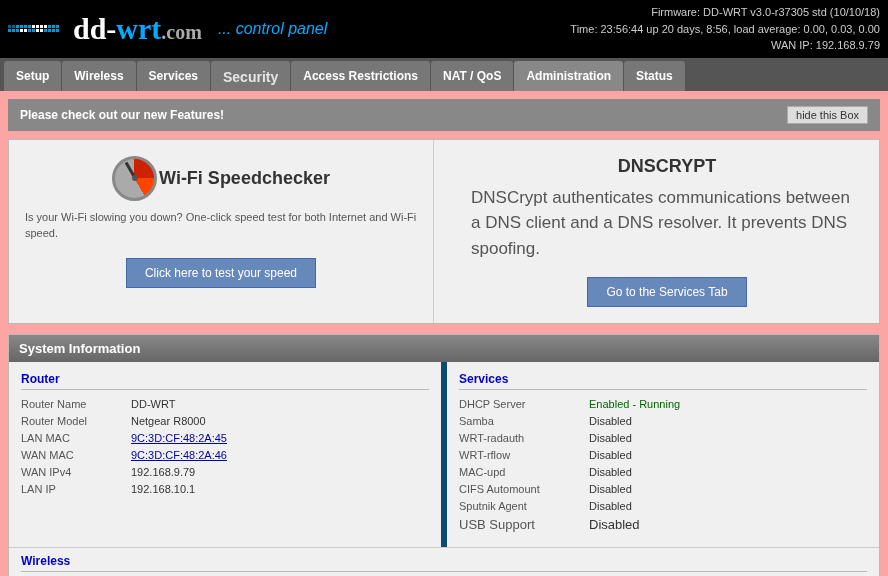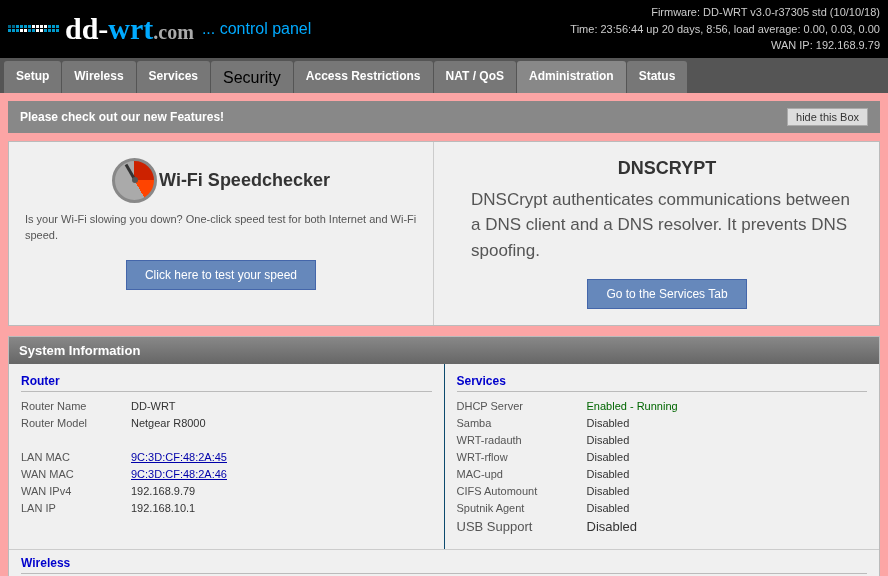--- a/index.html
+++ b/index.html
@@ -1,20 +1,20 @@
 <!DOCTYPE html>
 <html><head>
   <meta charset="utf-8">
   <style>
     * { margin: 0; padding: 0; box-sizing: border-box; }
     body { font-family: Arial, Helvetica, sans-serif; font-size: 12px; background: #c0c0c0; color: #333; }
 
     
     #header { background: #000; padding: 4px 8px; display: flex; justify-content: space-between; align-items: center; }
-    #logo-area { display: flex; align-items: center; }
+    #logo-area { display: flex; align-items: center; gap: 8px; }
     #header-info { text-align: right; color: #ccc; font-size: 11px; line-height: 1.5; }
 
     
     #navbar { background: #4a4a4a; display: flex; gap: 1px; padding: 0 4px; }
     .nav-item { padding: 8px 14px; color: #ddd; font-size: 12px; font-weight: bold; cursor: pointer; background: #666; border-top: 2px solid transparent; }
 
     
     #main { background: #c8c8c8; padding: 8px; }
 
     
@@ -59,34 +59,34 @@
         <div style="width:3px;height:3px;background:#fff;"></div>
         <div style="width:3px;height:3px;background:#009acc;"></div>
         <div style="width:3px;height:3px;background:#009acc;"></div>
         <div style="width:3px;height:3px;background:#009acc;"></div>
         <div style="width:3px;height:3px;background:#009acc;"></div>
       </div>
     </div>
     <div style="color:#fff;font-size:30px;font-weight:bold;font-family:Georgia,serif;">
       <span style="color:#fff;">dd-</span><span style="color:#0af;">wrt</span><span style="color:#aaa;font-size:20px;">.com</span>
     </div>
-    <div style="color:#0af;font-size:16px;margin-left:8px;">... control panel</div>
+    <div style="color:#0af;font-size:16px;font-style:italic;margin-left:8px;">... control panel</div>
   </div>
   <div id="header-info">
     <div style="color:#ccc;font-size:11px;">Firmware: DD-WRT v3.0-r37305 std (10/10/18)</div>
     <div style="color:#ccc;font-size:11px;">Time: 23:56:44 up 20 days, 8:56, load average: 0.00, 0.03, 0.00</div>
     <div style="color:#ccc;font-size:11px;">WAN IP: 192.168.9.79</div>
   </div>
 </div>
 
 <div id="navbar" style="background:#555;display:flex;gap:1px;padding:3px 4px 0 4px;">
   <div class="nav-item" style="background:#777;color:#fff;padding:6px 12px;font-size:12px;font-weight:bold;cursor:pointer;border-radius:3px 3px 0 0;">Setup</div>
   <div class="nav-item" style="background:#777;color:#fff;padding:6px 12px;font-size:12px;font-weight:bold;cursor:pointer;border-radius:3px 3px 0 0;">Wireless</div>
   <div class="nav-item" style="background:#777;color:#fff;padding:6px 12px;font-size:12px;font-weight:bold;cursor:pointer;border-radius:3px 3px 0 0;">Services</div>
-  <div class="nav-item" style="background:#777;color:#000000;padding:6px 12px;font-size:16px;font-weight:normal;cursor:pointer;border-radius:3px 3px 0 0;">Security</div>
+  <div class="nav-item" style="background:#777;color:#e5e5e5;padding:6px 12px;font-size:14px;font-weight:bold;cursor:pointer;border-radius:3px 3px 0 0;">Security</div>
   <div class="nav-item" style="background:#777;color:#fff;padding:6px 12px;font-size:12px;font-weight:bold;cursor:pointer;border-radius:3px 3px 0 0;">Access Restrictions</div>
   <div class="nav-item" style="background:#777;color:#fff;padding:6px 12px;font-size:12px;font-weight:bold;cursor:pointer;border-radius:3px 3px 0 0;">NAT / QoS</div>
   <div class="nav-item" style="background:#888;color:#fff;padding:6px 12px;font-size:12px;font-weight:bold;cursor:pointer;border-radius:3px 3px 0 0;">Administration</div>
   <div class="nav-item" style="background:#777;color:#fff;padding:6px 12px;font-size:12px;font-weight:bold;cursor:pointer;border-radius:3px 3px 0 0;">Status</div>
 </div>
 
 <div id="main" style="background:#fca5a5;padding:8px;">
 
   <div id="feature-banner" style="background:#888;color:#fff;padding:7px 12px;display:flex;align-items:center;justify-content:space-between;margin-bottom:8px;">
     <span style="font-weight:bold;font-size:12px;">Please check out our new Features!</span>
@@ -120,28 +120,28 @@
     </div>
 
   </div>
 
   <div id="system-info" style="background:#f0f0f0;border:1px solid #bbb;">
     <div style="background:linear-gradient(to bottom,#888,#666);color:#fff;padding:6px 10px;font-size:13px;font-weight:bold;">
       <span>System Information</span>
     </div>
     <div style="display:flex;">
 
-      <div style="flex:1;padding:10px 12px;border-right:1px solid #0c4a6e;">
+      <div style="flex:1;padding:10px 12px;border-right:6px solid #0c4a6e;">
         <div style="color:#0000cc;font-weight:bold;font-size:12px;border-bottom:1px solid #bbb;margin-bottom:8px;padding-bottom:3px;">Router</div>
 
         <div style="display:flex;margin-bottom:5px;font-size:11px;">
           <div style="width:110px;color:#555;">Router Name</div>
           <div>DD-WRT</div>
         </div>
-        <div style="display:flex;margin-bottom:22px;font-size:11px;align-items:center;">
+        <div style="display:flex;margin-bottom:5px;font-size:11px;align-items:center;">
           <div style="width:110px;color:#555;">Router Model</div>
           <div>Netgear R8000</div>
         </div>
         <div style="display:flex;margin-bottom:5px;font-size:11px;">
           <div style="width:110px;color:#555;">LAN MAC</div>
           <div><a href="#" style="color:#00a;">9C:3D:CF:48:2A:45</a></div>
         </div>
         <div style="display:flex;margin-bottom:5px;font-size:11px;">
           <div style="width:110px;color:#555;">WAN MAC</div>
           <div><a href="#" style="color:#00a;">9C:3D:CF:48:2A:46</a></div>

